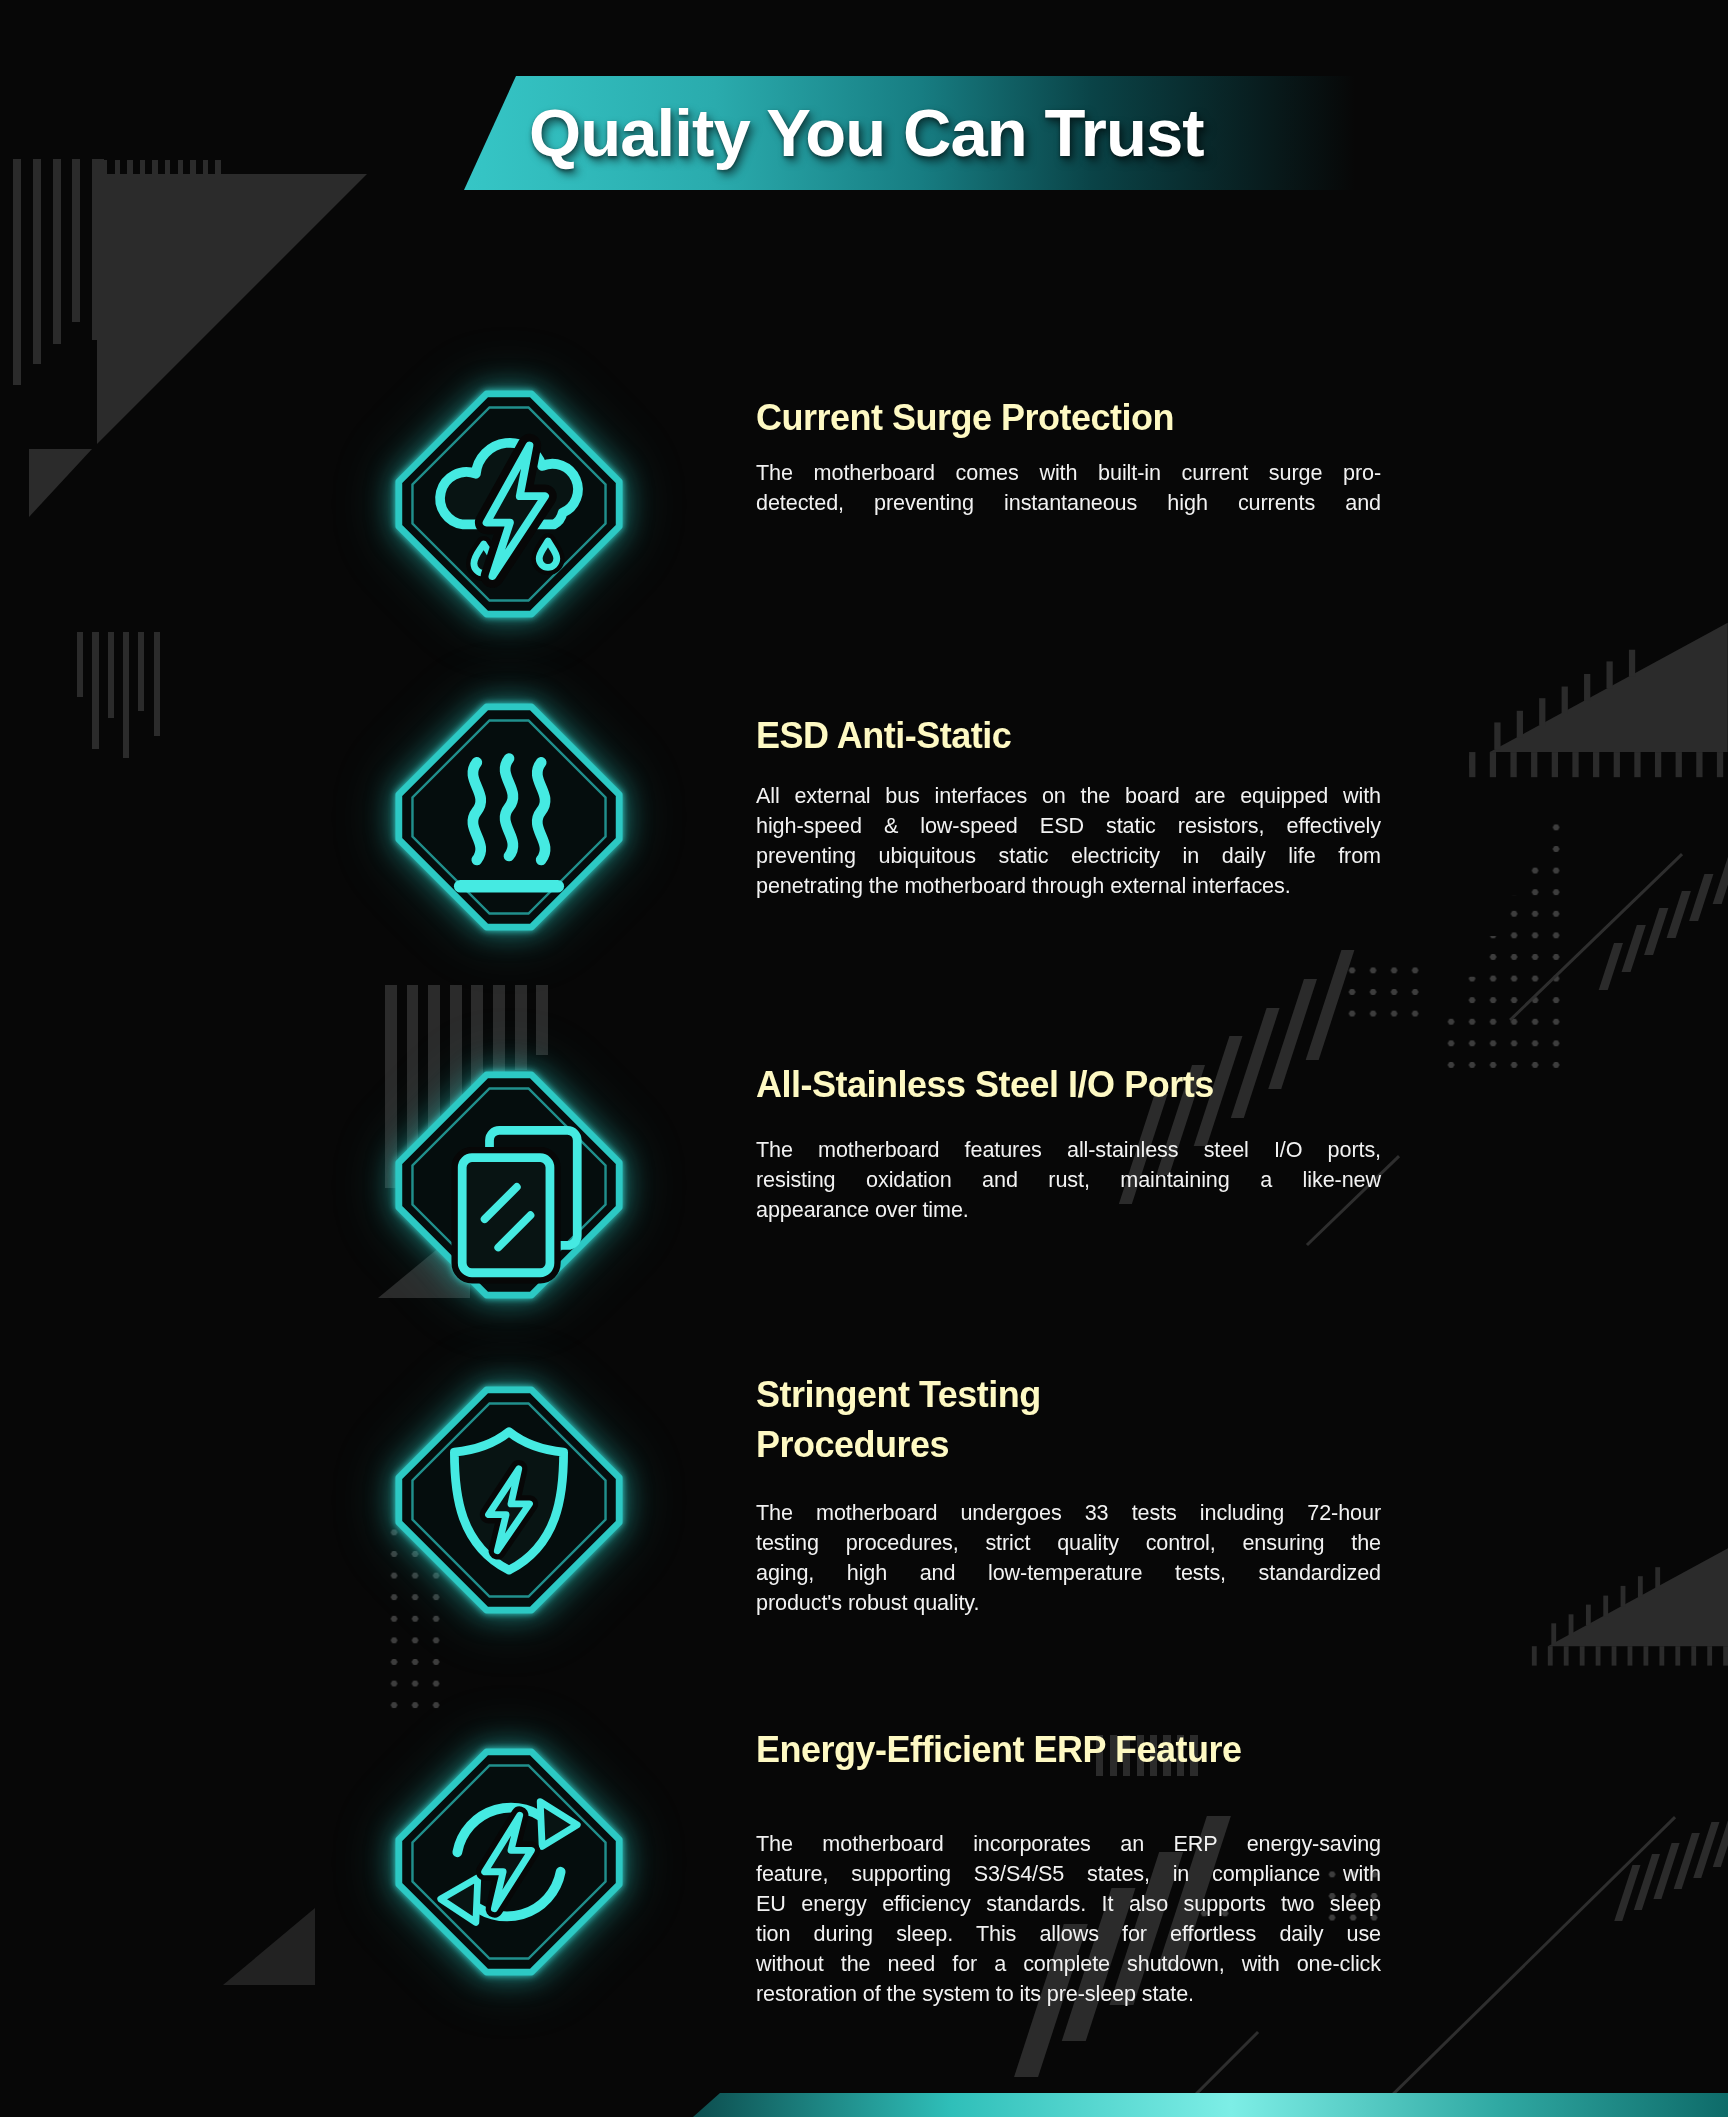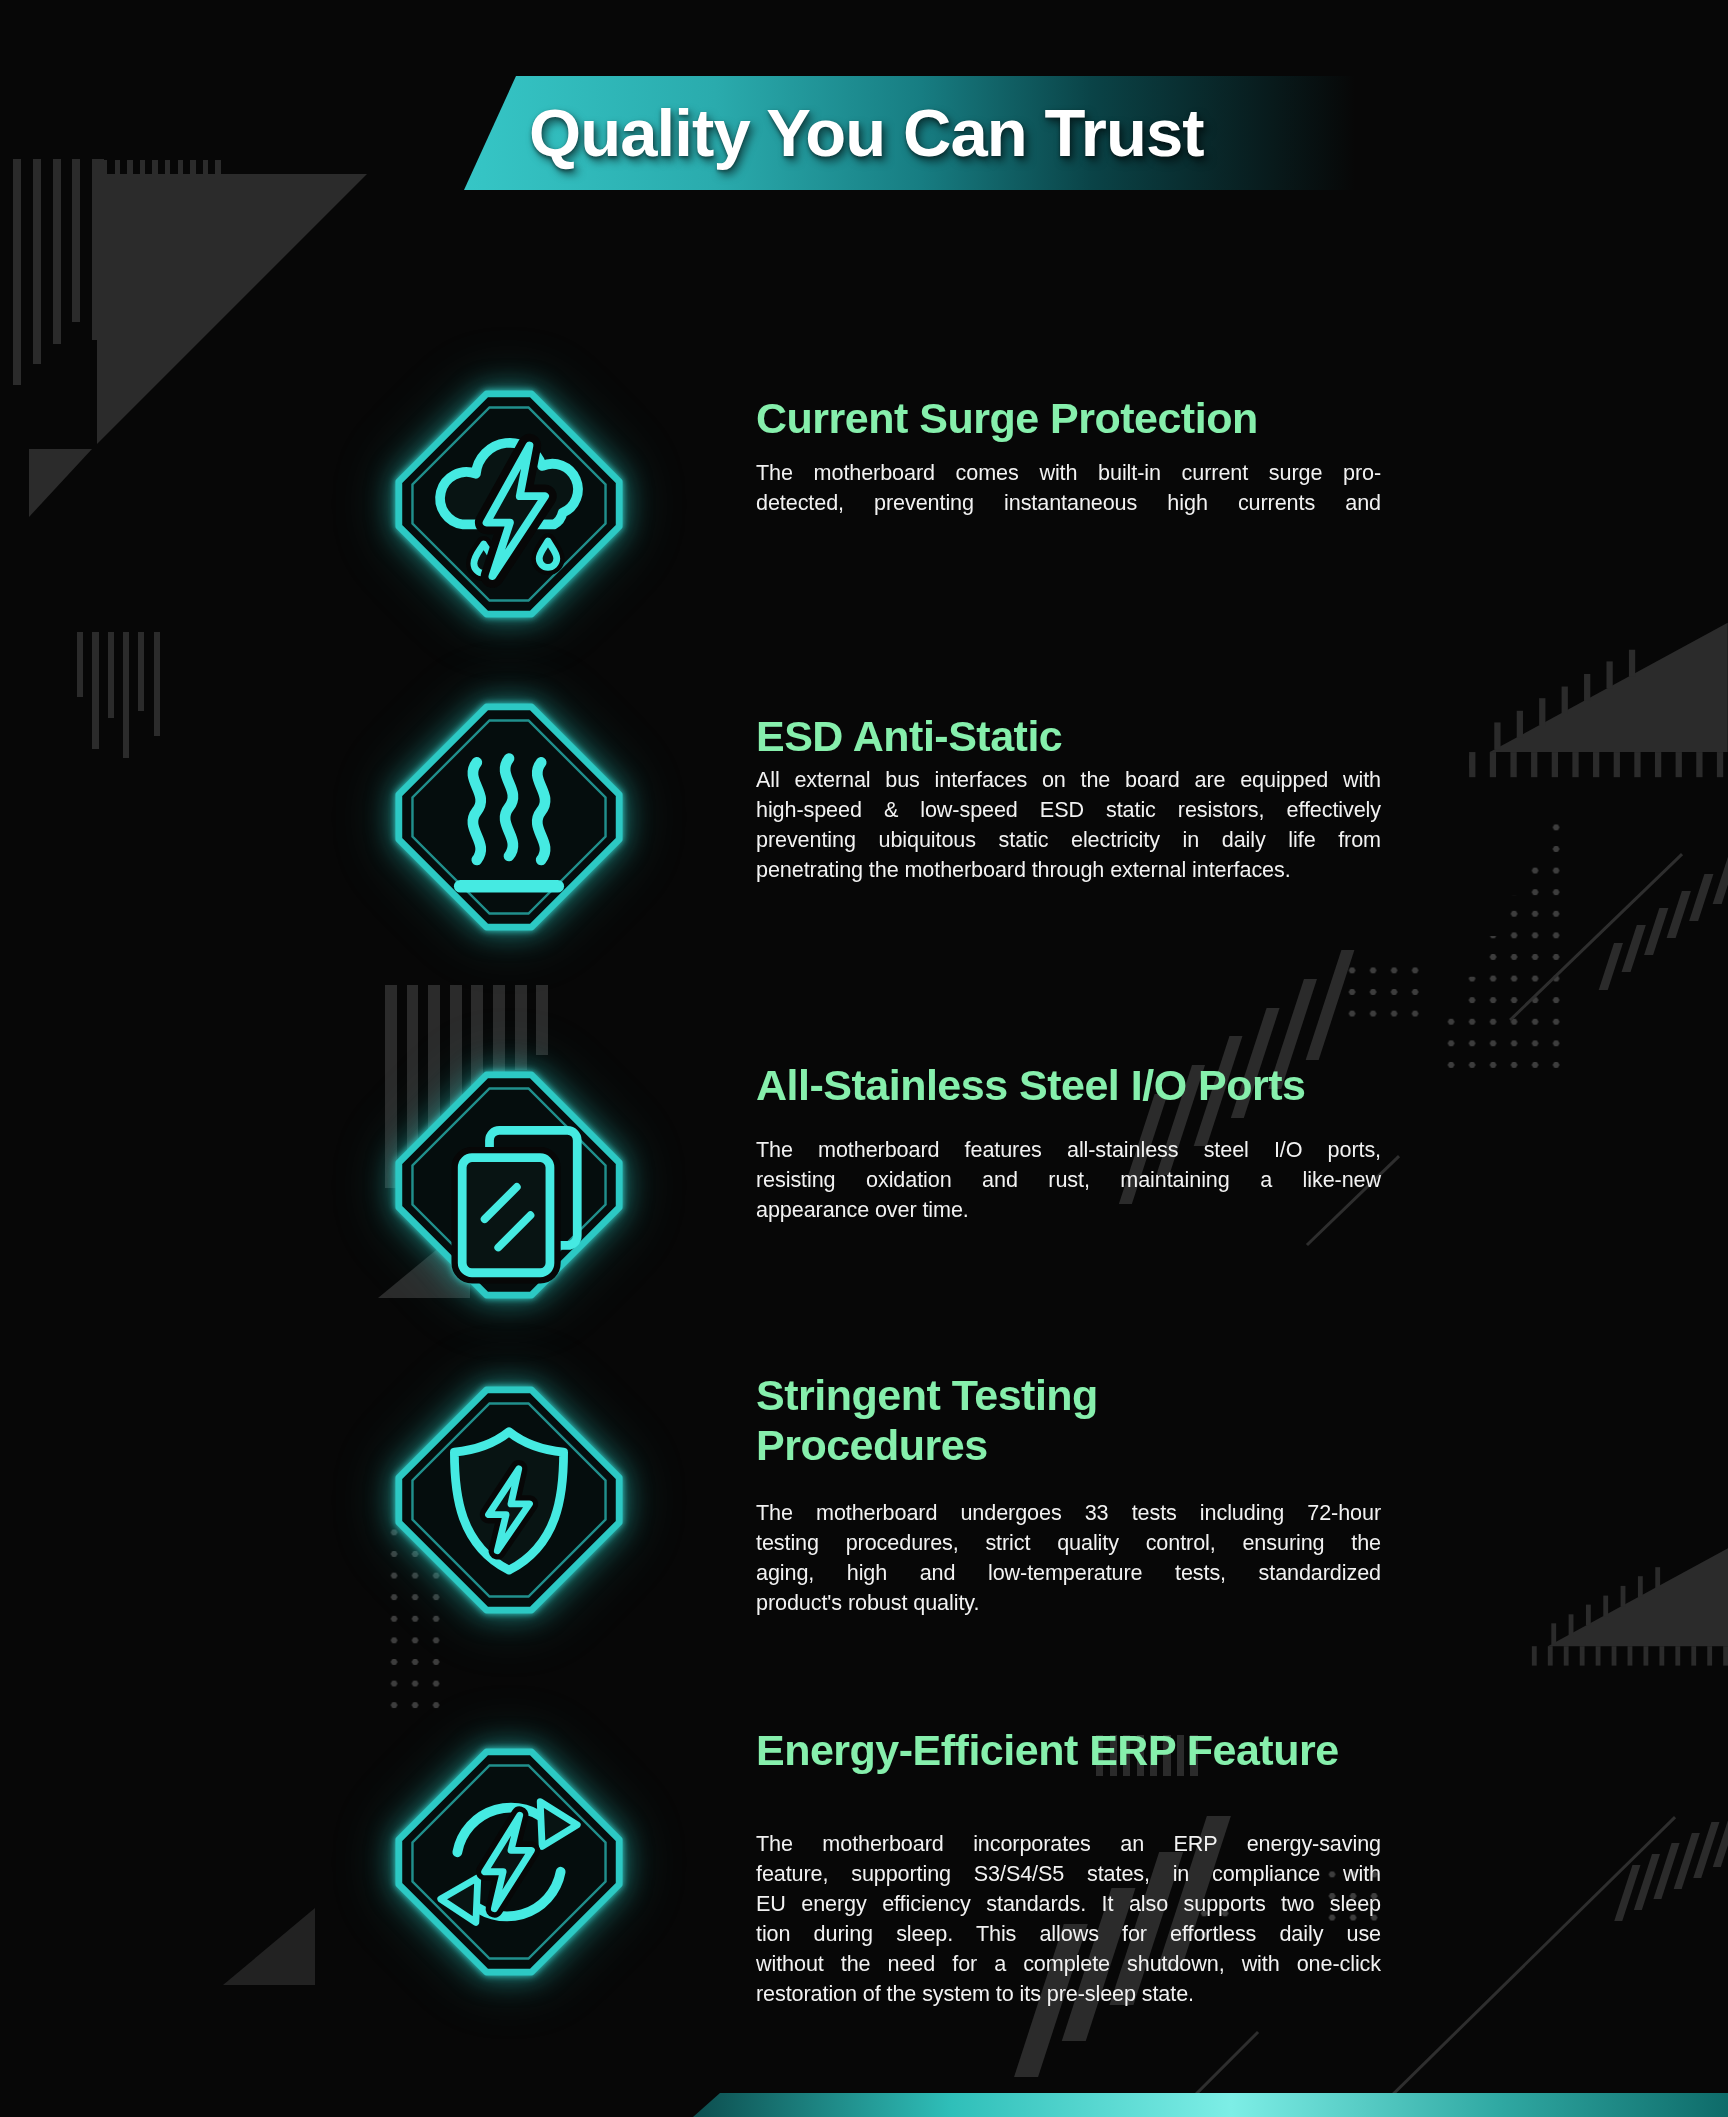--- a/index.html
+++ b/index.html
@@ -43,22 +43,22 @@
            drop-shadow(0 0 12.6px rgba(42,205,198,.5))
            drop-shadow(0 0 27px rgba(30,160,155,.33)); }
   .oct    { stroke:#2cc9c4; fill:#050d0d; stroke-width:7; stroke-linejoin:round; }
   .oct-in { stroke:#27b0ac; fill:none; stroke-width:2.5; opacity:.8; }
   .glyph  { stroke:#45eae2; fill:none; stroke-linecap:round; stroke-linejoin:round; }
   .gfill  { fill:#081413; }
   .gap    { stroke:#070707; fill:#070707; stroke-linejoin:round; }
 
   
   .copy { position:absolute; left:756px; width:625px; }
-  .hline { font-size:43px; font-weight:bold; line-height:50px; letter-spacing:-0.5px;
-           color:#86efac; white-space:nowrap; }
+  .hline { font-size:36px; font-weight:bold; line-height:50px; letter-spacing:-0.5px;
+           color:#fef9c3; white-space:nowrap; }
   .body  { }
   .jline { font-size:21.6px; line-height:30px; letter-spacing:-0.1px; color:#f2f2f2;
            text-align:justify; text-align-last:justify; }
   .jline.last { text-align-last:left; }
 
   
   .bottom-bar {
     position:absolute; left:693px; right:0; bottom:0; height:24px;
     clip-path:polygon(27px 0, 100% 0, 100% 100%, 0 100%);
     background:linear-gradient(90deg,#0c4d4e 0%,#2fbfb9 25%,#7deee6 52%,#2fa8a2 78%,#0e6b69 100%);
@@ -229,21 +229,21 @@
       <path class="glyph" stroke-width="11" d="M87 64 C73 82 101 96 87 114 C73 132 101 146 87 164"></path>
       <path class="glyph" stroke-width="11" d="M120 60 C106 78 134 92 120 110 C106 128 134 142 120 160"></path>
       <path class="glyph" stroke-width="11" d="M153 64 C139 82 167 96 153 114 C139 132 167 146 153 164"></path>
       <line class="glyph" stroke-width="13" x1="70" y1="191" x2="170" y2="191"></line>
     </svg>
   </div>
   <div class="copy" style="top:711px">
     <h2>
         <div class="hline last">ESD Anti-Static</div>
       </h2>
-    <div class="body" style="margin-top:4px">
+    <div class="body" style="margin-top:20px">
         <div class="jline">All external bus interfaces on the board are equipped with</div>
         <div class="jline">high-speed &amp; low-speed ESD static resistors, effectively</div>
         <div class="jline">preventing ubiquitous static electricity in daily life from</div>
         <div class="jline last">penetrating the motherboard through external interfaces.</div>
       </div>
   </div>
 
   <div class="badge" style="top:1068px">
     <svg viewBox="0 0 240 240">
       <path class="oct" d="M97 7 H143 L233 97 V143 L143 233 H97 L7 143 V97 Z"></path>

